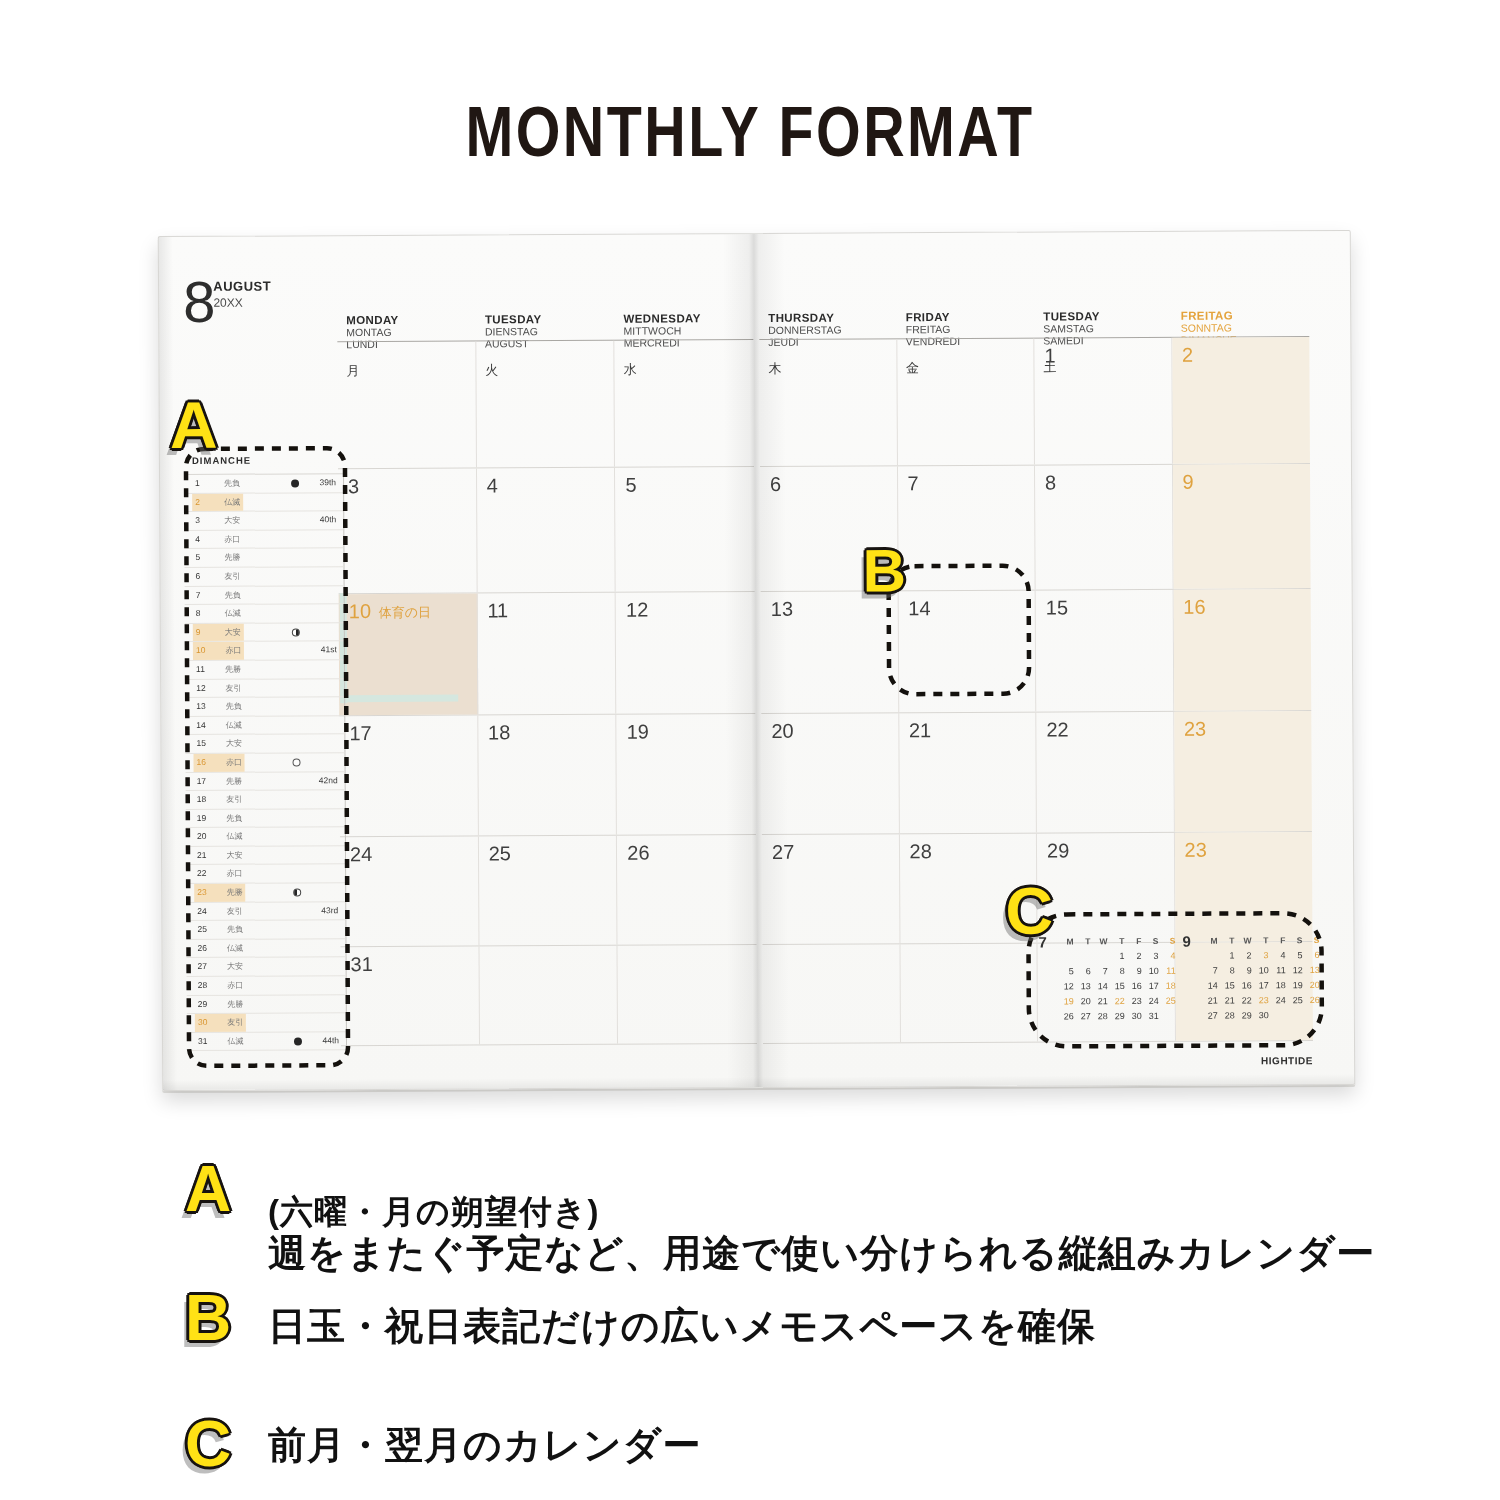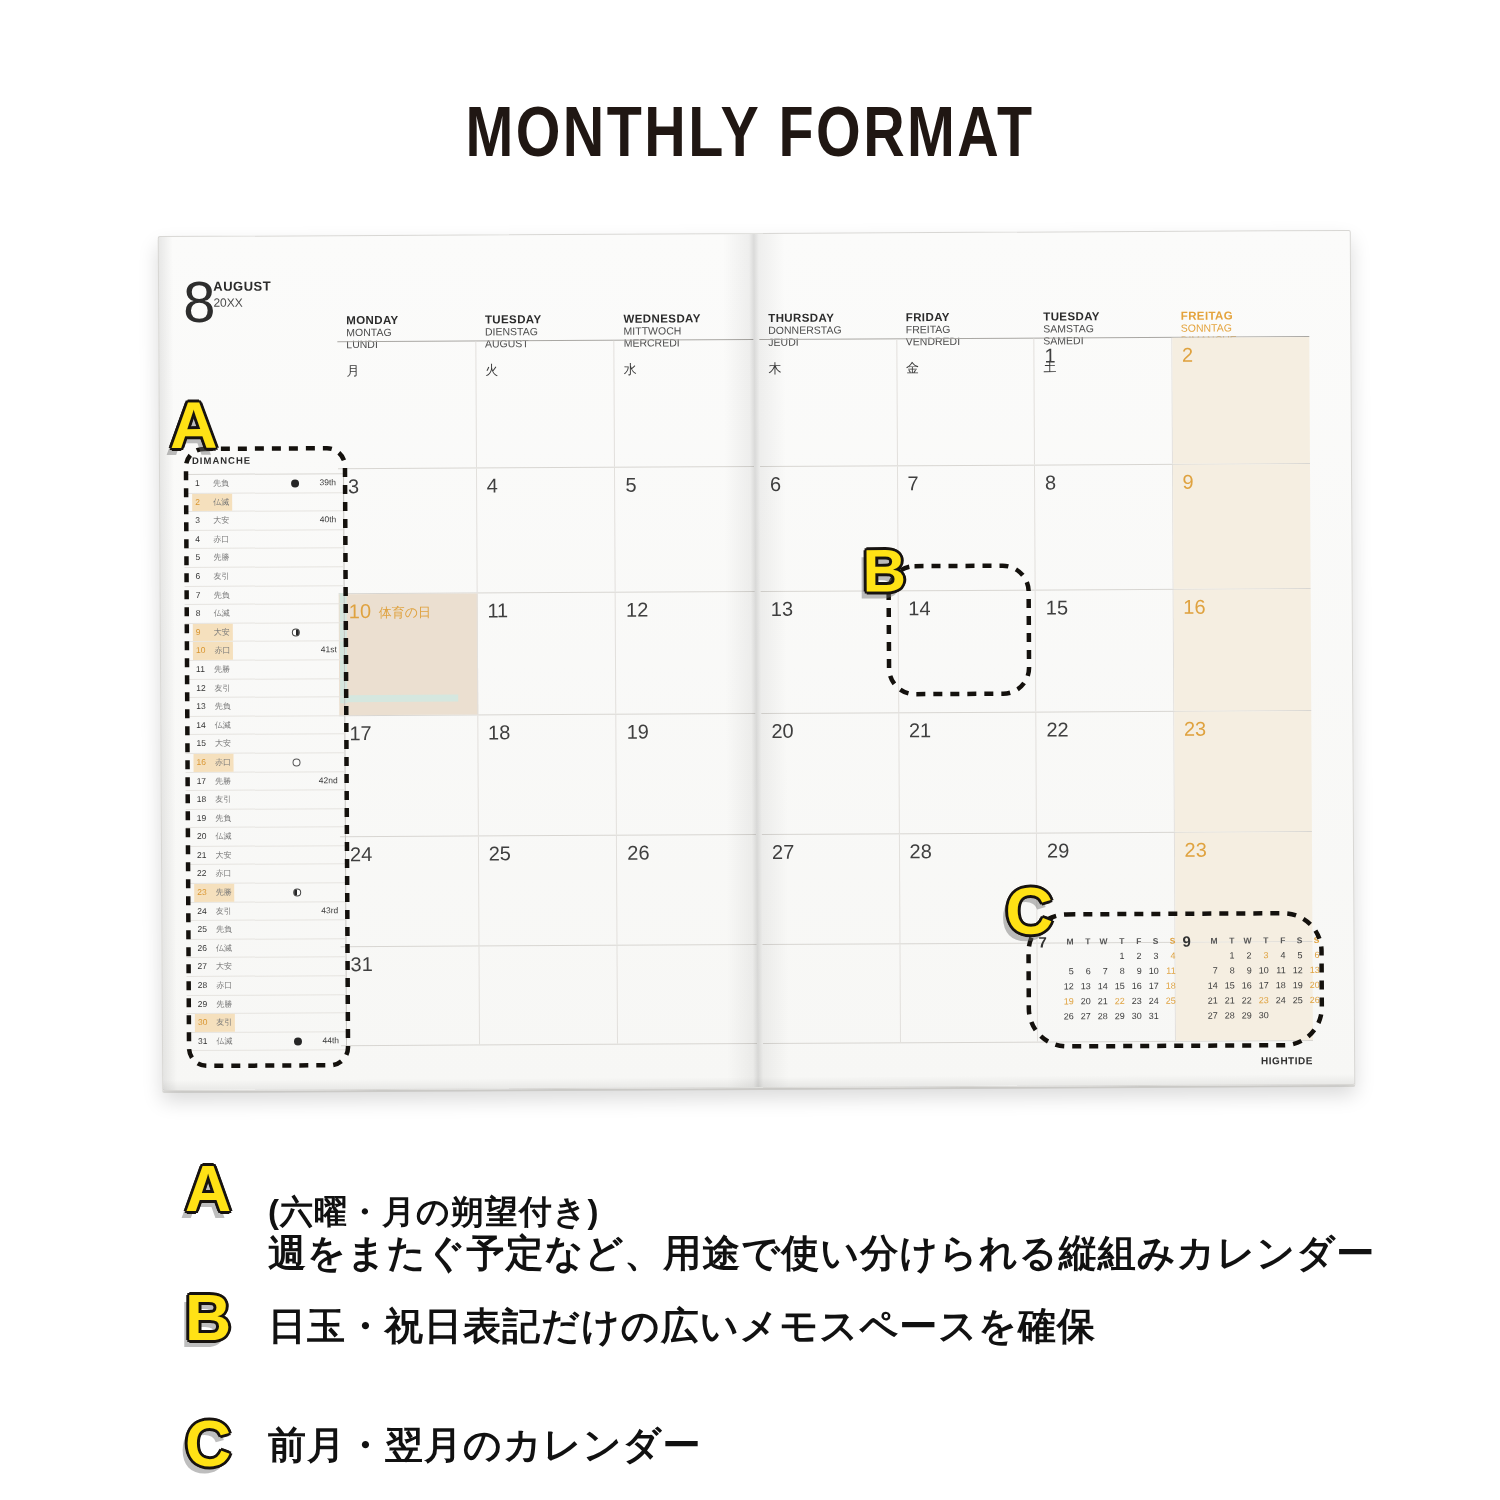--- a/index.html
+++ b/index.html
@@ -52,21 +52,21 @@
 
   
   .side-month{position:absolute;left:24px;top:218px;width:160px;}
   .sm-title{font-size:9.5px;font-weight:bold;letter-spacing:1px;color:#2c2c2c;margin-left:8px;}
   .sm-list{margin-top:8px;border-top:1px solid #d9d7d3;border-right:1px solid #c7c5c1;}
   .sm-row{position:relative;height:17.6px;border-bottom:1px solid #e6e4e0;font-size:8.5px;line-height:17.6px;}
   .sm-chip{display:inline-block;margin-left:8px;padding:0 3px;}
   .sm-row.hl .sm-chip{background:#f5e0bd;}
   .sm-d{color:#333;display:inline-block;min-width:9px;}
   .sm-row.hl .sm-d{color:#d9952f;}
-  .sm-r{color:#787878;margin-left:9px;font-size:8px;}
+  .sm-r{color:#787878;margin-left:20px;font-size:8px;}
   .sm-wk{position:absolute;right:7px;top:0;color:#3c3c3c;font-size:8.5px;}
   .moon{position:absolute;right:44px;top:5px;width:8px;height:8px;border-radius:50%;}
   .m-full{background:#262626;}
   .m-open{border:1px solid #555;box-sizing:border-box;background:#fdfdfc;}
   .m-half-r{border:1px solid #444;box-sizing:border-box;background:linear-gradient(90deg,#fdfdfc 50%,#262626 50%);}
   .m-half-l{border:1px solid #444;box-sizing:border-box;background:linear-gradient(90deg,#262626 50%,#fdfdfc 50%);}
 
   
   .teal-v{position:absolute;left:179px;top:357px;width:7px;height:110px;background:#d5e7df;}
   .teal-h{position:absolute;left:183px;top:459px;width:114px;height:7px;background:#d5e7df;}

